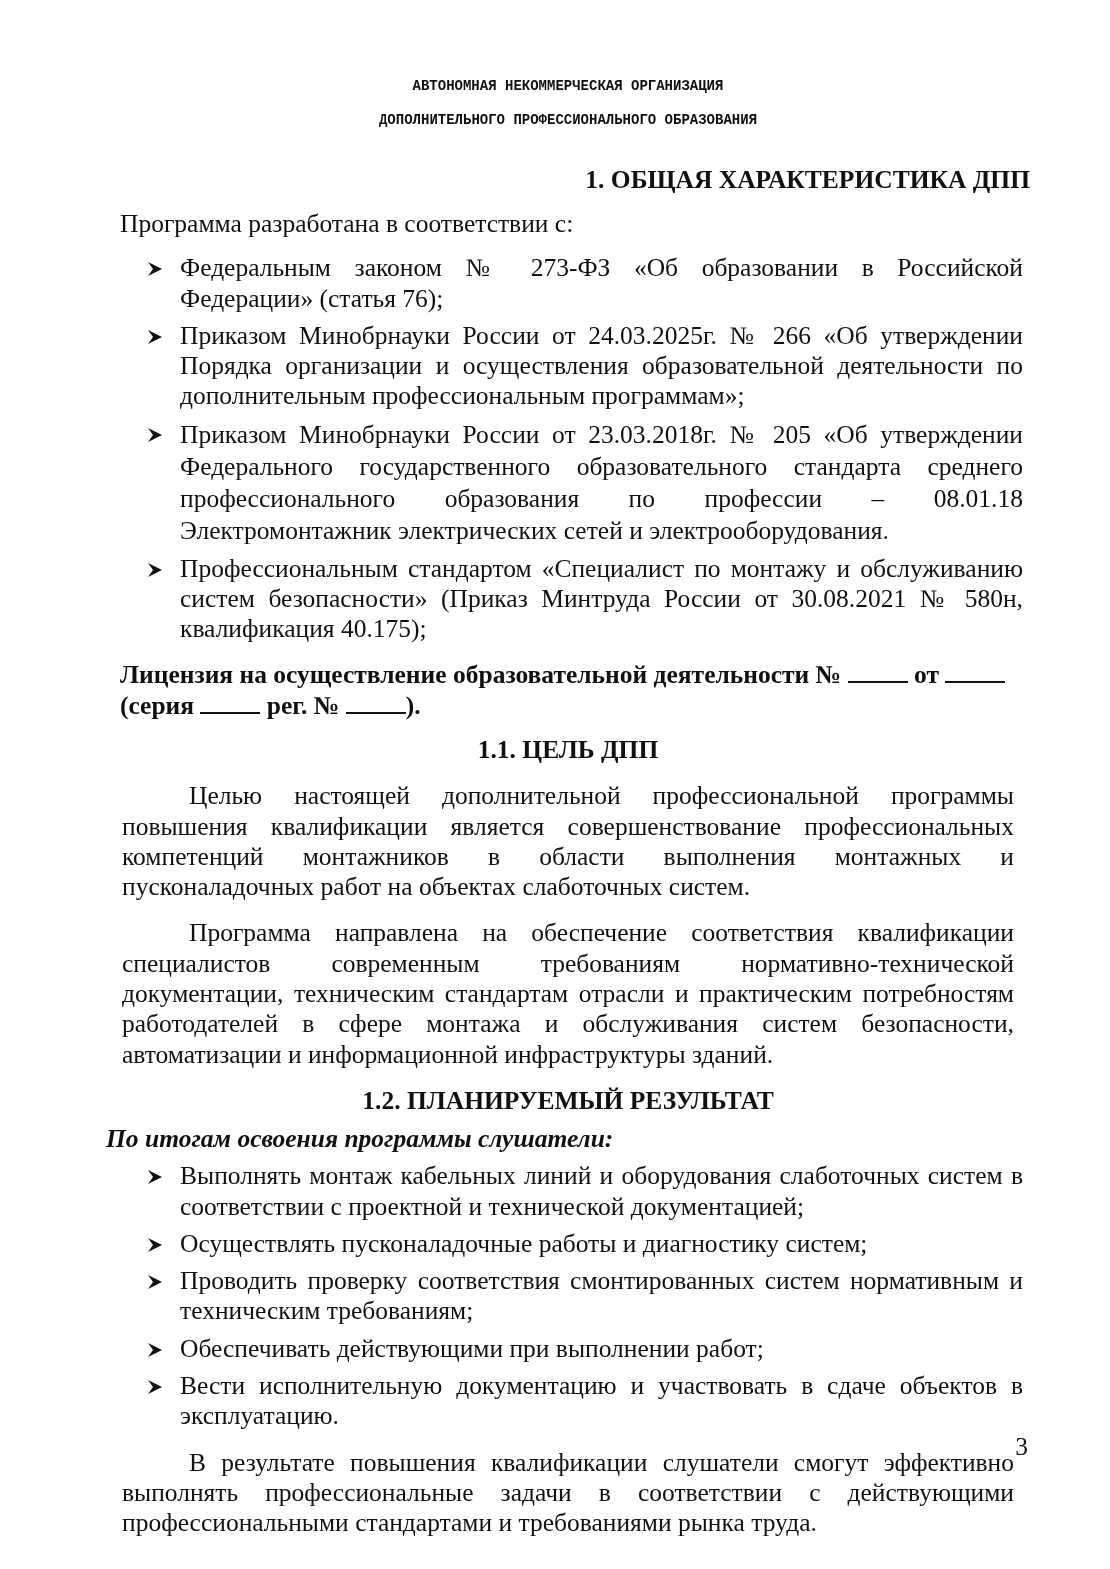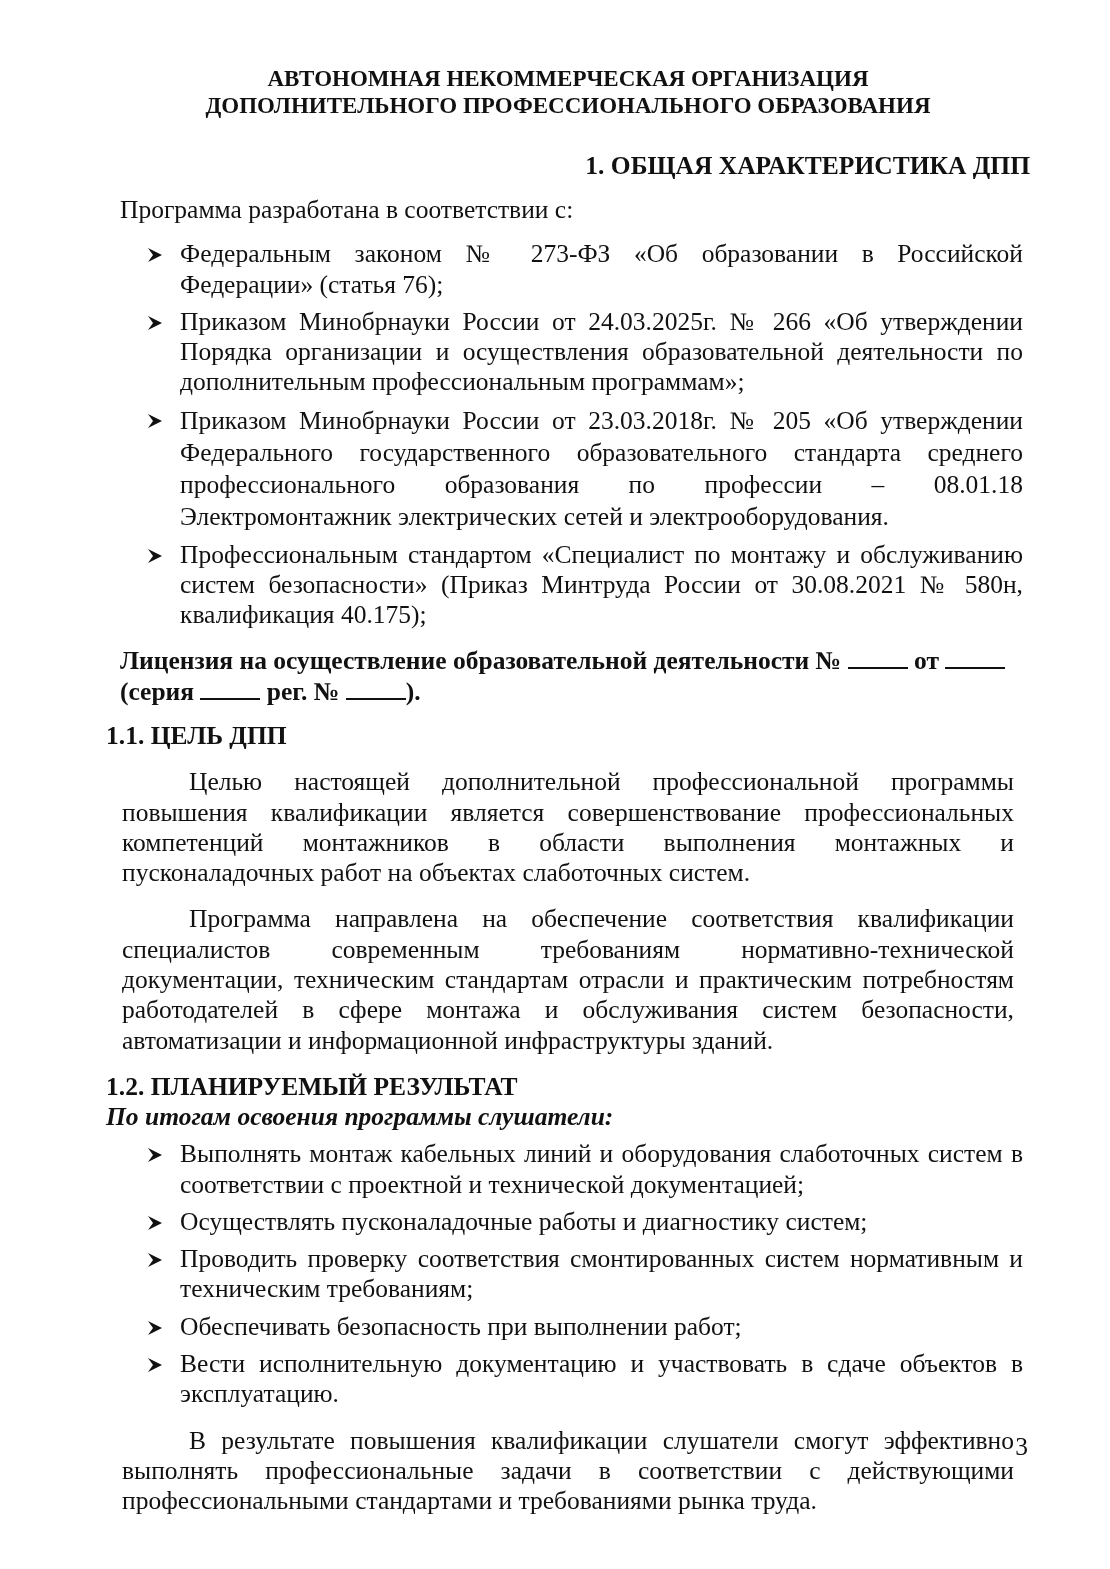--- a/index.html
+++ b/index.html
@@ -15,36 +15,37 @@
     position: absolute;
     left: 106px;
     top: 66px;
     width: 924px;
     font-size: 25.5px;
     line-height: 30.3px;
   }
   .org {
     text-align: center;
     font-weight: bold;
-    font-size: 23px;
+    font-size: 14px;
     line-height: 26.5px;
-    margin: 0;
+    margin: 7px;
+    font-family: Liberation Mono, monospace;
   }
   .h1 {
     text-align: right;
     font-weight: bold;
     font-size: 25.5px;
     margin: 32px 0 0 0;
     line-height: 30px;
   }
   .h2 {
-    text-align: left;
-    font-weight: bold;
-    font-size: 25.5px;
-    margin: 0;
+    text-align: center;
+    font-weight: bold;
+    font-size: 25.5px;
+    margin: 8px;
     line-height: 30px;
   }
   .lead-bold { font-weight: normal; margin: 14px; }
   .lead-bi { font-weight: bold; font-style: italic; margin: 0; }
   ul.bullets {
     list-style: none;
     margin: 0;
     padding: 0;
   }
   ul.bullets li {
@@ -177,21 +178,21 @@
           </svg>
         </span>
       <span>Проводить проверку соответствия смонтированных систем нормативным и техническим требованиям;</span>
     </li>
     <li>
       <span class="arrow">
           <svg width="16" height="16" viewBox="0 0 16 16">
             <path d="M1 1 L15 8 L1 15 L6 8 Z" fill="#111"></path>
           </svg>
         </span>
-      <span>Обеспечивать безопасность при выполнении работ;</span>
+      <span>Обеспечивать действующими при выполнении работ;</span>
     </li>
     <li>
       <span class="arrow">
           <svg width="16" height="16" viewBox="0 0 16 16">
             <path d="M1 1 L15 8 L1 15 L6 8 Z" fill="#111"></path>
           </svg>
         </span>
       <span>Вести исполнительную документацию и участвовать в сдаче объектов в эксплуатацию.</span>
     </li>
   </ul>

